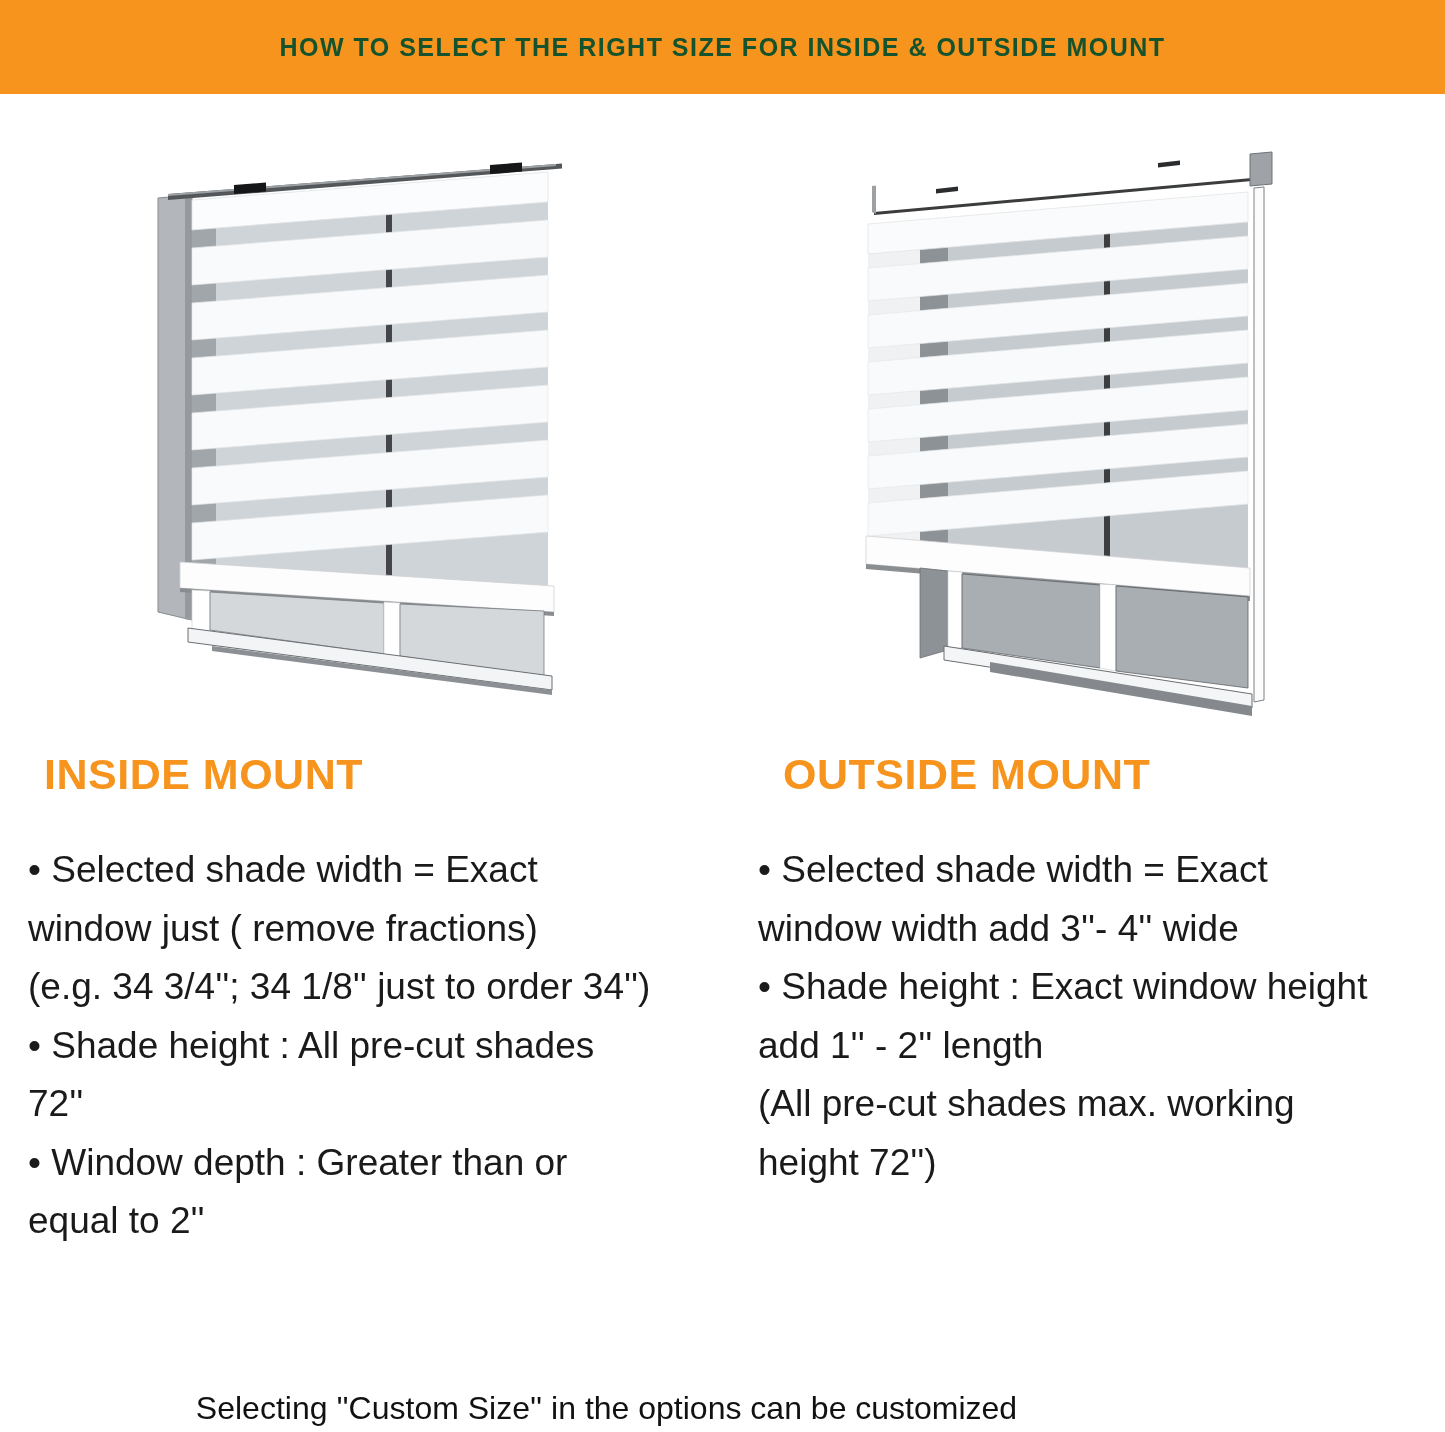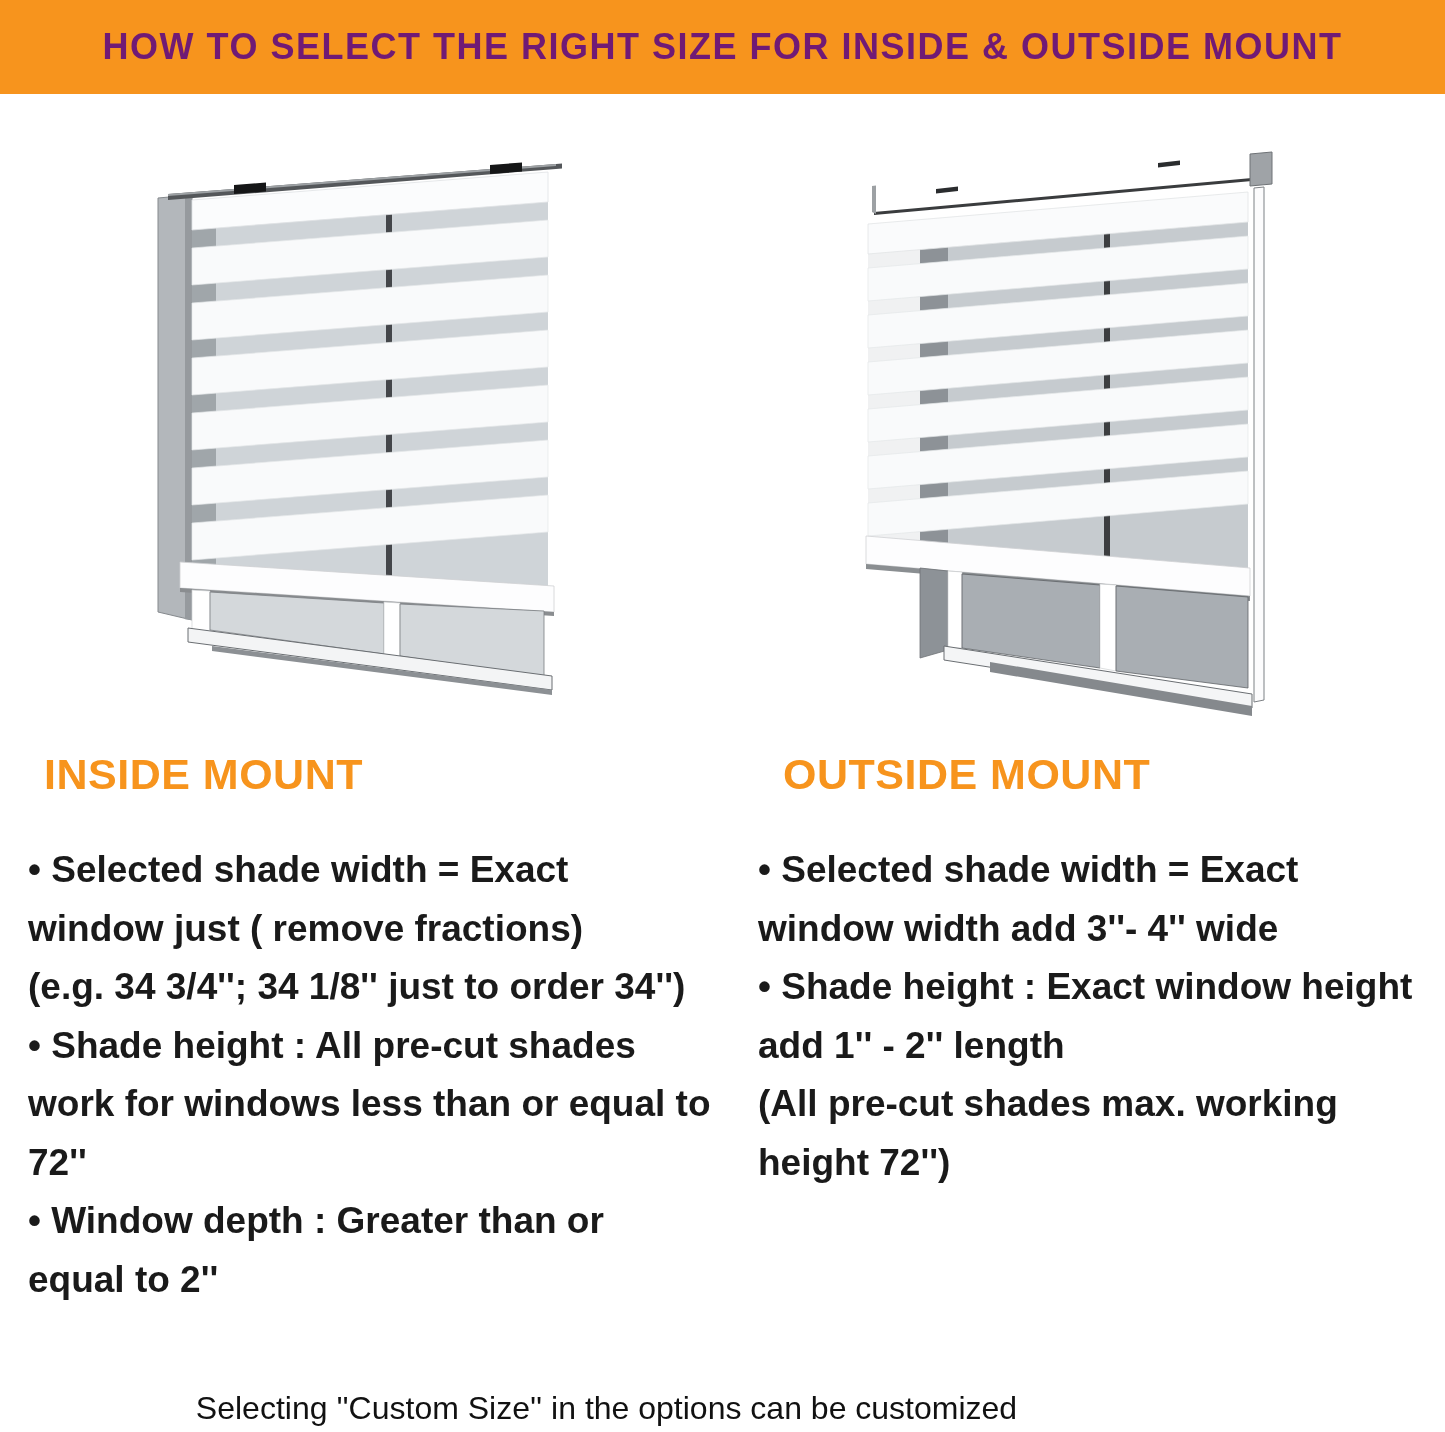--- a/index.html
+++ b/index.html
@@ -5,35 +5,35 @@
   html,body{margin:0;padding:0;}
   body{
     width:1445px;height:1432px;position:relative;background:#ffffff;
     font-family:"Liberation Sans", sans-serif;overflow:hidden;
   }
   .banner{
     position:absolute;left:0;top:0;width:1445px;height:94px;
     background:#F7941D;display:flex;align-items:center;justify-content:center;
   }
   .banner-title{
-    color:#701a75;font-weight:bold;font-size:36px;letter-spacing:1.5px;
+    color:#14532d;font-weight:bold;font-size:25px;letter-spacing:1.5px;
     white-space:nowrap;
   }
   .illus{position:absolute;}
   .illus-inside{left:152px;top:150px;width:410px;height:545px;}
   .illus-outside{left:860px;top:148px;width:415px;height:575px;}
   .section-heading{
     position:absolute;top:750px;color:#F7941D;font-weight:bold;
     font-size:43px;line-height:48px;white-space:nowrap;letter-spacing:0.5px;
   }
   .heading-inside{left:44px;}
   .heading-outside{left:783px;}
   .textcol{
     position:absolute;top:841px;font-size:37px;line-height:58.5px;
-    color:#1a1a1a;white-space:nowrap;font-weight:bold;
+    color:#1a1a1a;white-space:nowrap;
   }
   .textcol-left{left:28px;width:690px;}
   .textcol-right{left:758px;width:660px;}
   .footer-note{
     position:absolute;left:0;top:1390px;width:1213px;text-align:center;
     font-size:32px;color:#111111;
   }
 </style>
 </head>
 <body>
@@ -133,21 +133,20 @@
 </svg>
 
 <div class="section-heading heading-inside">INSIDE MOUNT</div>
 <div class="section-heading heading-outside">OUTSIDE MOUNT</div>
 
 <div class="textcol textcol-left">
   <div>• Selected shade width = Exact</div>
   <div>window just ( remove fractions)</div>
   <div>(e.g. 34 3/4''; 34 1/8'' just to order 34'')</div>
   <div>• Shade height : All pre-cut shades</div>
-  <div>work for windows less than or equal to</div>
   <div>72''</div>
   <div>• Window depth : Greater than or</div>
   <div>equal to 2''</div>
 </div>
 
 <div class="textcol textcol-right">
   <div>• Selected shade width = Exact</div>
   <div>window width add 3''- 4'' wide</div>
   <div>• Shade height : Exact window height</div>
   <div>add 1'' - 2'' length</div>

